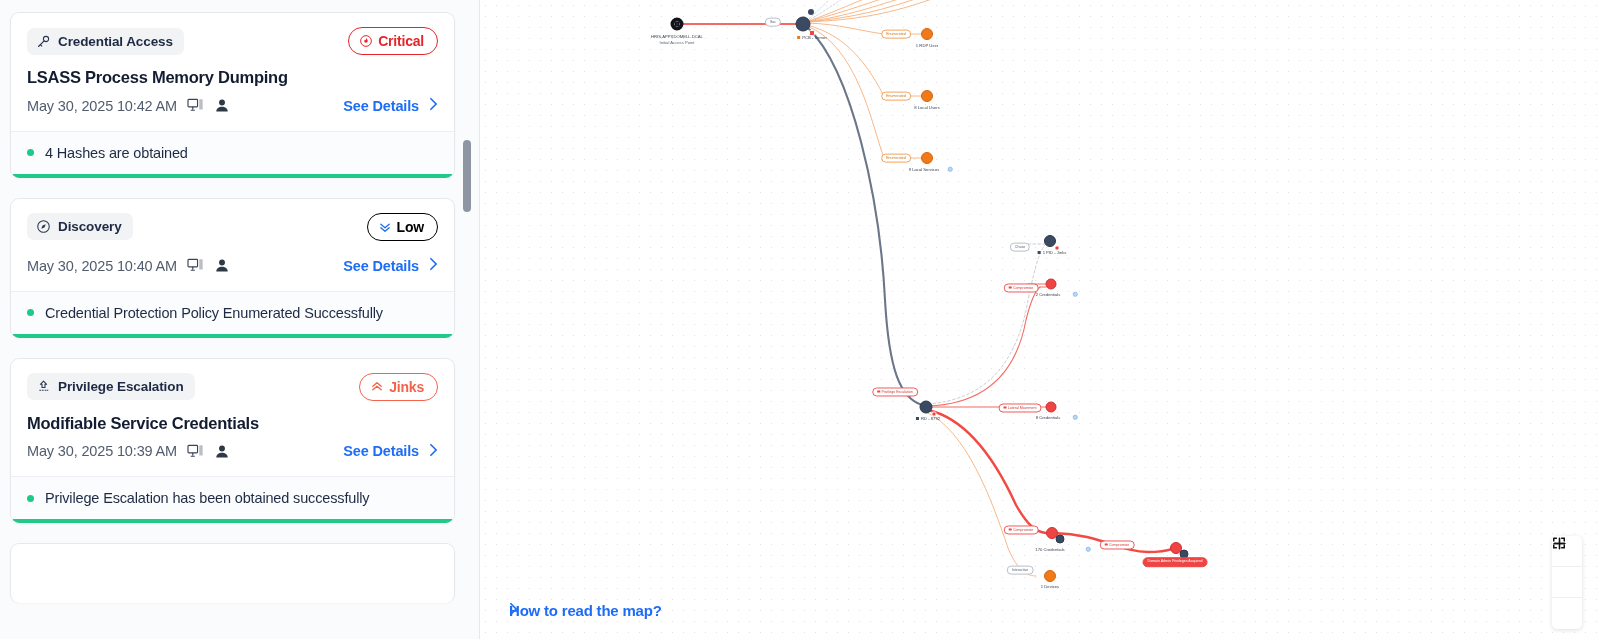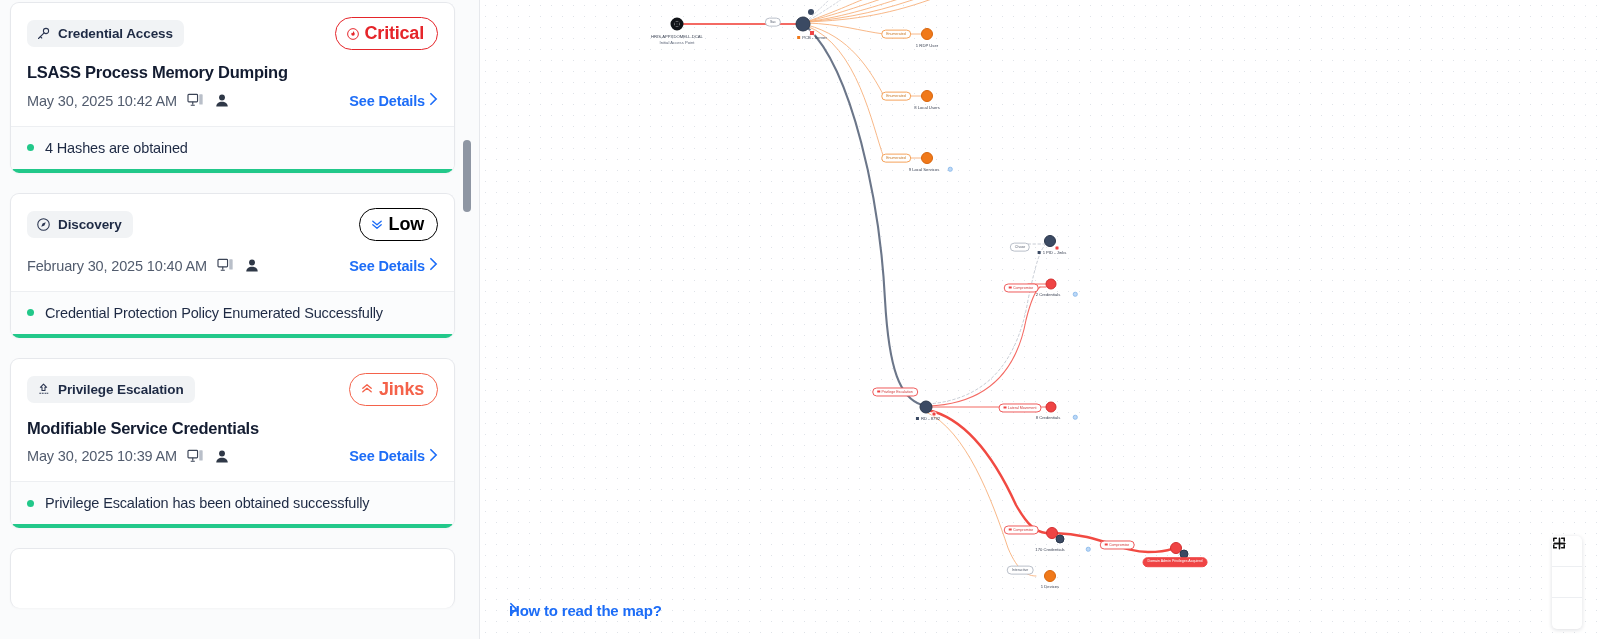--- a/index.html
+++ b/index.html
@@ -12,21 +12,21 @@
   }
   .app { display: flex; width: 1600px; height: 639px; }
 
   
   .left-panel {
     width: 480px; height: 639px;
     background: #fafbfc;
     border-right: 1px solid #e6e8ec;
     position: relative;
     overflow: hidden;
-    padding: 2px 24px 0 10px;
+    padding: 12px 24px 0 10px;
   }
   .cards { display: flex; flex-direction: column; gap: 20px; }
 
   .card {
     background: #ffffff;
     border: 1px solid #e6e8ec;
     border-radius: 9px;
     border-bottom: none;
     position: relative;
     box-shadow: 0 1px 2px rgba(16,24,40,0.03);
@@ -45,42 +45,42 @@
     padding: 6px 11px 6px 9px;
     font-size: 13.5px; font-weight: 600; color: #1e2a44;
     letter-spacing: -0.1px;
   }
   .tactic-chip svg { display: block; }
 
   .sev-badge {
     display: inline-flex; align-items: center; gap: 5px;
     border-radius: 999px;
     padding: 5px 13px 5px 10px;
-    font-size: 18px; font-weight: 700;
+    font-size: 14px; font-weight: 700;
     border: 1.6px solid currentColor;
     background: #fff;
     letter-spacing: -0.2px;
   }
   .sev-badge svg { display:block; }
 
   .card-title {
     font-size: 16.5px; font-weight: 700; color: #131c31;
     letter-spacing: -0.25px; line-height: 1.25;
     margin-bottom: 5px;
   }
   .card-meta-row {
     display: flex; align-items: center; justify-content: space-between;
     min-height: 26px;
   }
   .card-meta-left { display: flex; align-items: center; gap: 10px; }
   .card-date { font-size: 14.5px; color: #525c6e; letter-spacing: -0.15px; }
   .meta-icon { display:flex; align-items:center; }
 
   .see-details {
-    display: inline-flex; align-items: center; gap: 4px;
+    display: inline-flex; align-items: center; gap: 10px;
     color: #1d6df7; font-size: 14.5px; font-weight: 600;
     letter-spacing: -0.15px; cursor: pointer; white-space: nowrap;
   }
 
   .card-foot {
     border-top: 1px solid #edeff2;
     background: #fbfcfd;
     padding: 13px 16px 13px 16px;
     display: flex; align-items: center; gap: 11px;
   }
@@ -254,21 +254,21 @@
                 <svg width="14" height="14" viewBox="0 0 20 20" fill="none" stroke="#1d6df7" stroke-width="1.9" stroke-linecap="round" stroke-linejoin="round">
                   <path d="M4 6l6 5 6-5"></path>
                     <path d="M4 11l6 5 6-5"></path>
                 </svg>
               </span>
               <span>Low</span>
             </span>
           </div>
           <div class="card-meta-row">
             <div class="card-meta-left">
-              <span class="card-date">February 30, 2025 10:40 AM</span>
+              <span class="card-date">May 30, 2025 10:40 AM</span>
               <span class="meta-icon">
                 <svg width="17" height="15" viewBox="0 0 24 22" fill="none" stroke="#3a4355" stroke-width="1.7">
                   <rect x="1" y="2" width="14" height="11" rx="1.2"></rect>
                     <path d="M8 13v4M5 18h6"></path>
                   <rect x="17.5" y="2" width="5" height="15" rx="1" fill="#b9bfc9" stroke="none"></rect>
                 </svg>
               </span>
               <span class="meta-icon">
                 <svg width="16" height="15" viewBox="0 0 24 22" fill="#2f3847">
                   <circle cx="12" cy="6.5" r="4.4"></circle>

